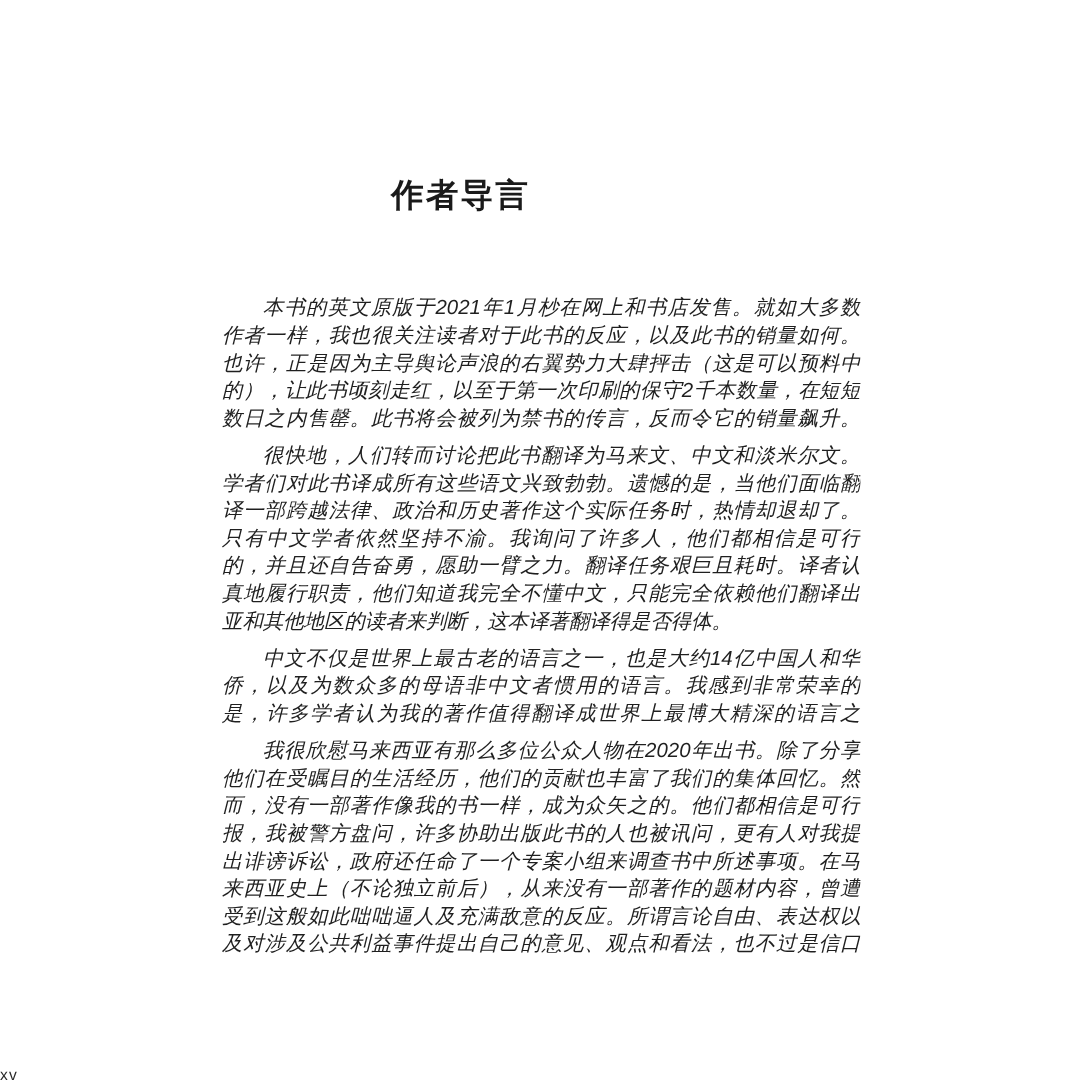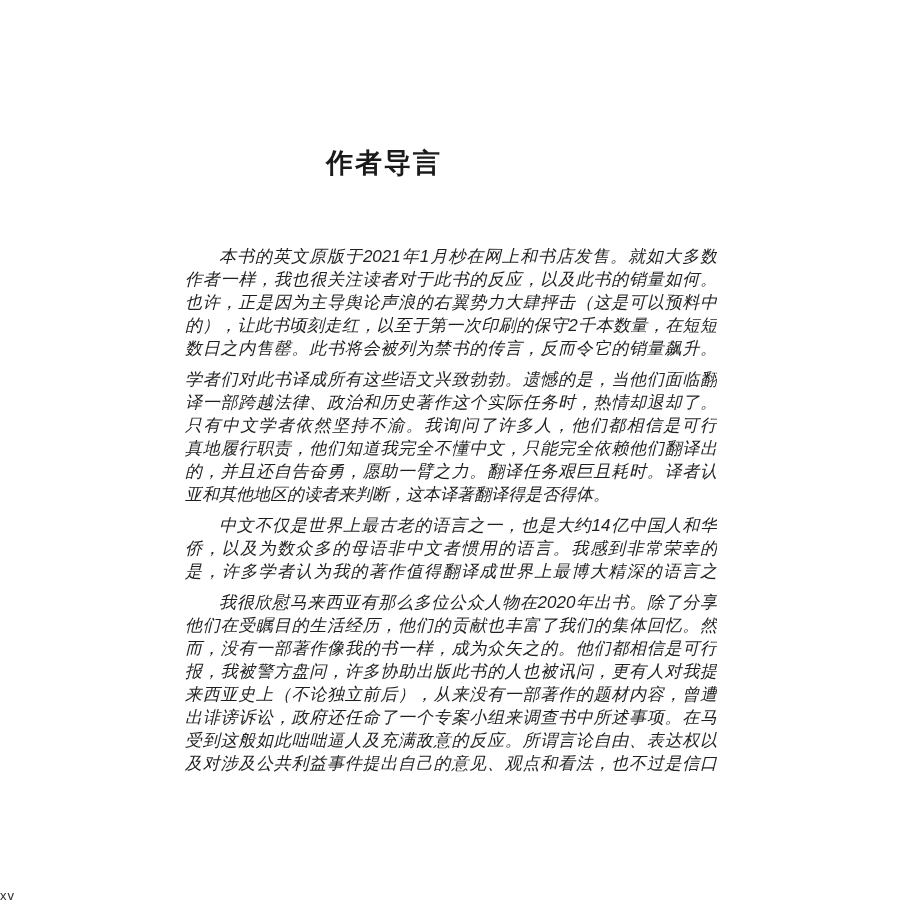--- a/index.html
+++ b/index.html
@@ -79,38 +79,39 @@
 
   <div class="body-text">
       <div class="paragraph">
         <div class="line first">本书的英文原版于2021年1月杪在网上和书店发售。就如大多数</div>
         <div class="line">作者一样，我也很关注读者对于此书的反应，以及此书的销量如何。</div>
         <div class="line">也许，正是因为主导舆论声浪的右翼势力大肆抨击（这是可以预料中</div>
         <div class="line">的），让此书顷刻走红，以至于第一次印刷的保守2千本数量，在短短</div>
         <div class="line">数日之内售罄。此书将会被列为禁书的传言，反而令它的销量飙升。</div>
       </div>
       <div class="paragraph">
+        <div class="line first">很快地，人们转而讨论把此书翻译为马来文、中文和淡米尔文。</div>
         <div class="line">学者们对此书译成所有这些语文兴致勃勃。遗憾的是，当他们面临翻</div>
         <div class="line">译一部跨越法律、政治和历史著作这个实际任务时，热情却退却了。</div>
         <div class="line">只有中文学者依然坚持不渝。我询问了许多人，他们都相信是可行</div>
+        <div class="line">的，并且还自告奋勇，愿助一臂之力。翻译任务艰巨且耗时。译者认</div>
         <div class="line">真地履行职责，他们知道我完全不懂中文，只能完全依赖他们翻译出</div>
-        <div class="line">的，并且还自告奋勇，愿助一臂之力。翻译任务艰巨且耗时。译者认</div>
         <div class="line short-last">亚和其他地区的读者来判断，这本译著翻译得是否得体。</div>
       </div>
       <div class="paragraph">
         <div class="line first">中文不仅是世界上最古老的语言之一，也是大约14亿中国人和华</div>
         <div class="line">侨，以及为数众多的母语非中文者惯用的语言。我感到非常荣幸的</div>
         <div class="line">是，许多学者认为我的著作值得翻译成世界上最博大精深的语言之</div>
       </div>
       <div class="paragraph">
         <div class="line first">我很欣慰马来西亚有那么多位公众人物在2020年出书。除了分享</div>
         <div class="line">他们在受瞩目的生活经历，他们的贡献也丰富了我们的集体回忆。然</div>
         <div class="line">而，没有一部著作像我的书一样，成为众矢之的。他们都相信是可行</div>
         <div class="line">报，我被警方盘问，许多协助出版此书的人也被讯问，更有人对我提</div>
+        <div class="line">出诽谤诉讼，政府还任命了一个专案小组来调查书中所述事项。在马</div>
         <div class="line">来西亚史上（不论独立前后），从来没有一部著作的题材内容，曾遭</div>
-        <div class="line">出诽谤诉讼，政府还任命了一个专案小组来调查书中所述事项。在马</div>
         <div class="line">受到这般如此咄咄逼人及充满敌意的反应。所谓言论自由、表达权以</div>
         <div class="line">及对涉及公共利益事件提出自己的意见、观点和看法，也不过是信口</div>
       </div>
     </div>
 
   <div class="page-number">xv</div>
 </div>
 
 </body></html>

